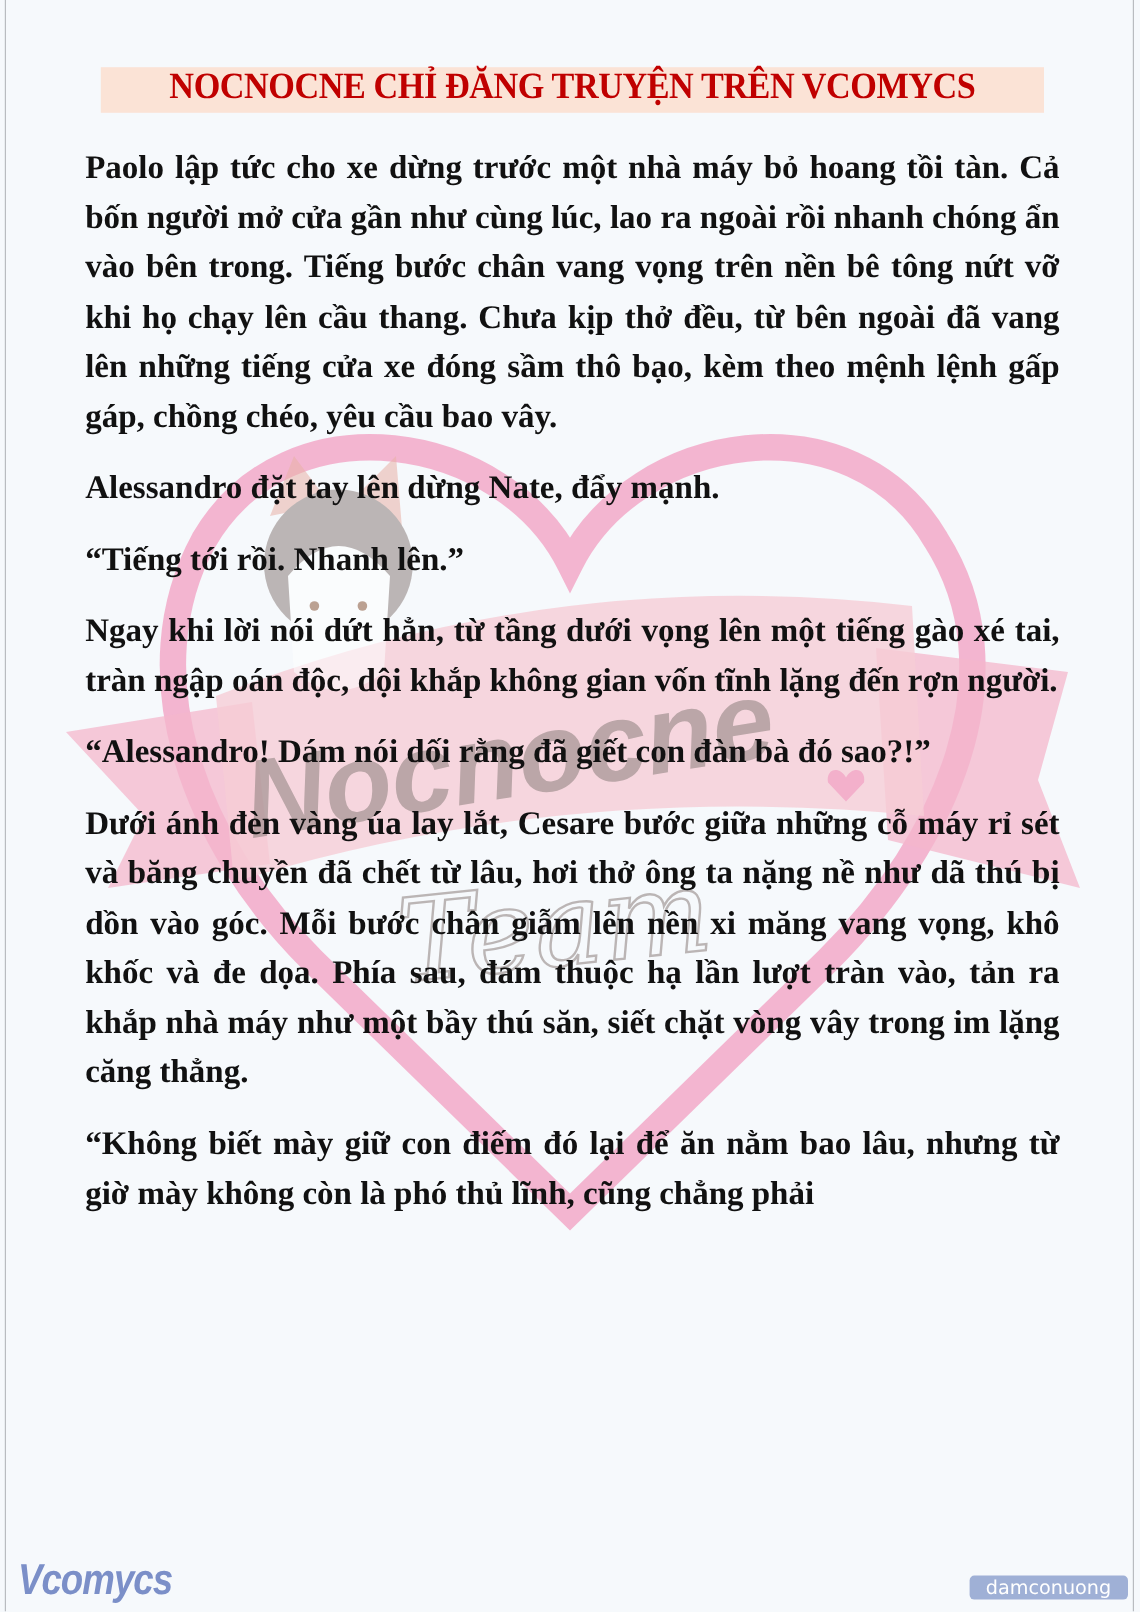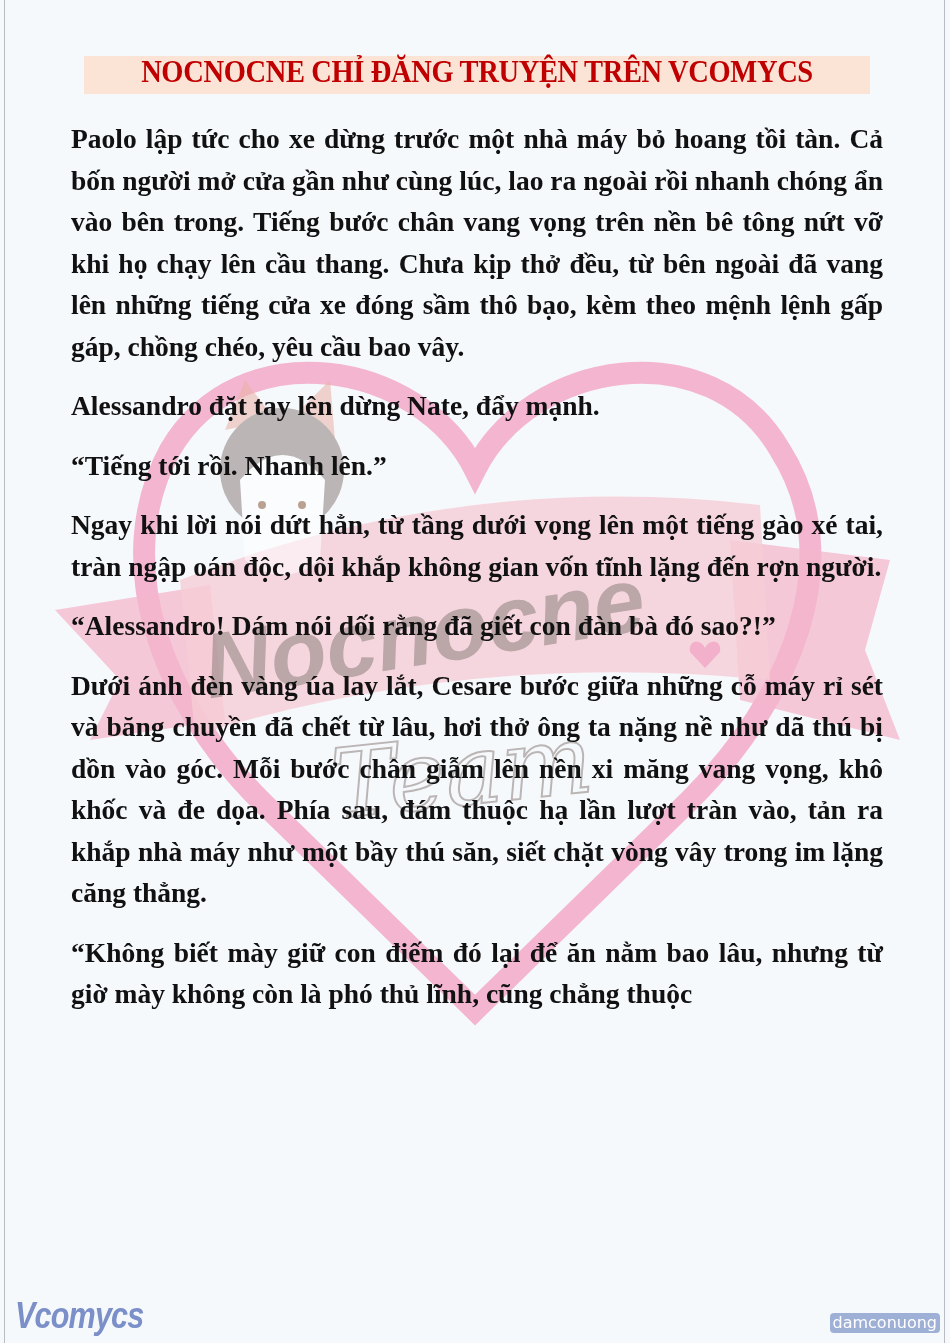--- a/index.html
+++ b/index.html
@@ -31,21 +31,21 @@
     }
     .para { margin: 0 0 18px 0; text-align: justify; text-align-last: left; }
     .para.first { margin-bottom: 20px; }
     .footer-logo {
       position: absolute; left: 15px; top: 1295px; font-size: 36px; color: #7b8fc8;
       font-style: italic; font-weight: bold; font-family: "Liberation Sans", sans-serif;
       letter-spacing: -1px; transform: scaleX(0.85); transform-origin: left;
     }
     .footer-site {
       position: absolute; right: 10px; top: 1313px; font-size: 16px; color: #fff;
-      background: #9fb0d6; border-radius: 4px; padding: 0 3px; line-height: 20px;
+      background: #9fb0d6; border-radius: 4px; padding: 0 14px; line-height: 20px;
       font-family: "DejaVu Sans", sans-serif;
     }
   </style>
 </head>
 <body>
 
 <div class="page-frame"></div>
 
 <svg class="watermark" viewBox="0 0 950 1343" xmlns="http://www.w3.org/2000/svg">
 
@@ -72,17 +72,17 @@
 <div class="banner"></div>
 <div class="banner-text">NOCNOCNE CHỈ ĐĂNG TRUYỆN TRÊN VCOMYCS</div>
 
 <div class="content">
   <p class="para">Paolo lập tức cho xe dừng trước một nhà máy bỏ hoang tồi tàn. Cả bốn người mở cửa gần như cùng lúc, lao ra ngoài rồi nhanh chóng ẩn vào bên trong. Tiếng bước chân vang vọng trên nền bê tông nứt vỡ khi họ chạy lên cầu thang. Chưa kịp thở đều, từ bên ngoài đã vang lên những tiếng cửa xe đóng sầm thô bạo, kèm theo mệnh lệnh gấp gáp, chồng chéo, yêu cầu bao vây.</p>
   <p class="para">Alessandro đặt tay lên dừng Nate, đẩy mạnh.</p>
   <p class="para">“Tiếng tới rồi. Nhanh lên.”</p>
   <p class="para">Ngay khi lời nói dứt hẳn, từ tầng dưới vọng lên một tiếng gào xé tai, tràn ngập oán độc, dội khắp không gian vốn tĩnh lặng đến rợn người.</p>
   <p class="para">“Alessandro! Dám nói dối rằng đã giết con đàn bà đó sao?!”</p>
   <p class="para">Dưới ánh đèn vàng úa lay lắt, Cesare bước giữa những cỗ máy rỉ sét và băng chuyền đã chết từ lâu, hơi thở ông ta nặng nề như dã thú bị dồn vào góc. Mỗi bước chân giẫm lên nền xi măng vang vọng, khô khốc và đe dọa. Phía sau, đám thuộc hạ lần lượt tràn vào, tản ra khắp nhà máy như một bầy thú săn, siết chặt vòng vây trong im lặng căng thẳng.</p>
-  <p class="para">“Không biết mày giữ con điếm đó lại để ăn nằm bao lâu, nhưng từ giờ mày không còn là phó thủ lĩnh, cũng chẳng thuộc</p>
+  <p class="para">“Không biết mày giữ con điếm đó lại để ăn nằm bao lâu, nhưng từ giờ mày không còn là phó thủ lĩnh, cũng chẳng phải</p>
 </div>
 
 <div class="footer-logo">Vcomycs</div>
 <div class="footer-site">damconuong</div>
 
 </body></html>

